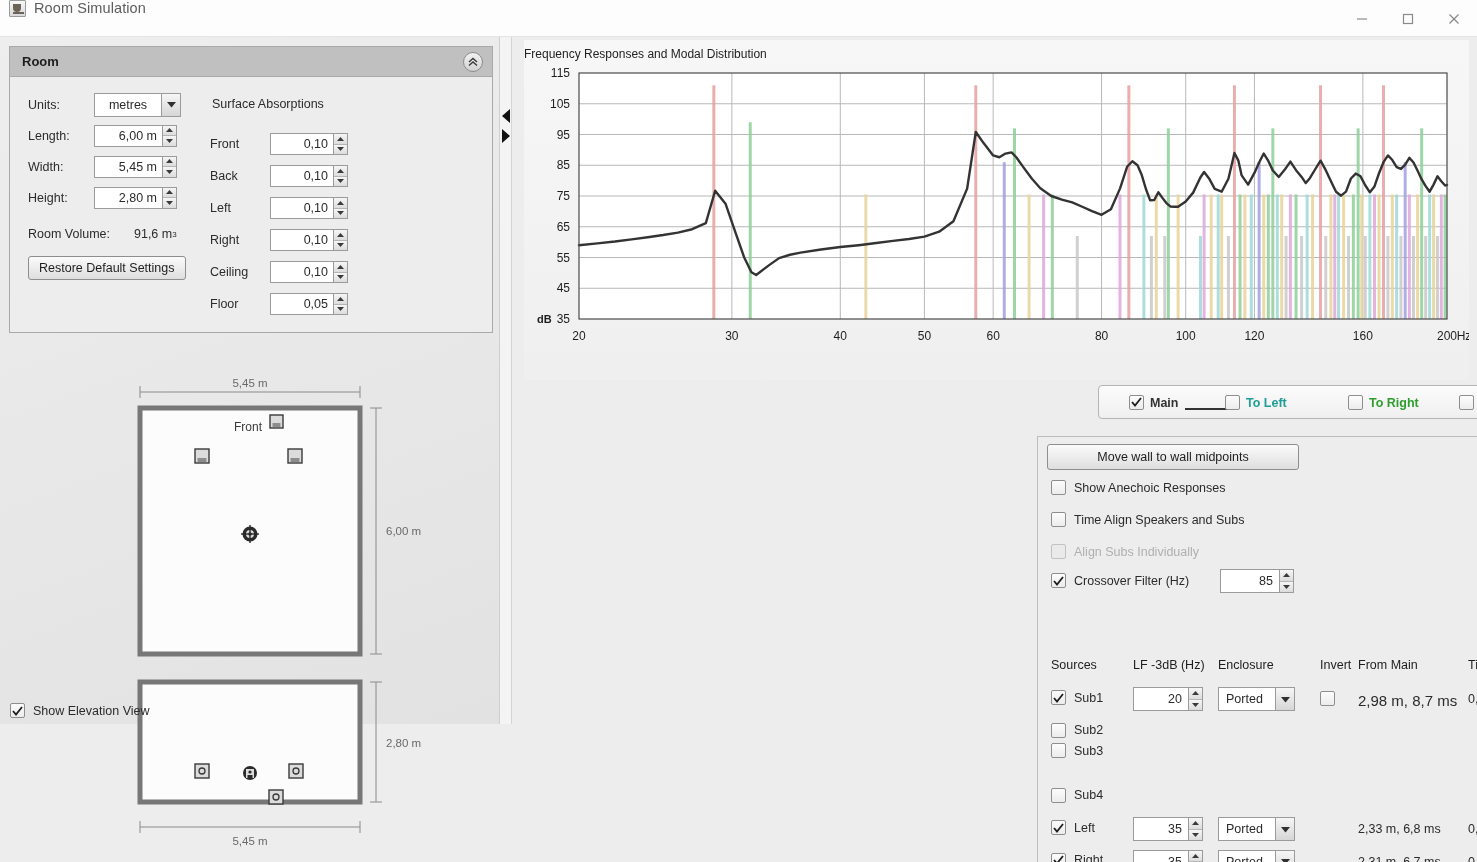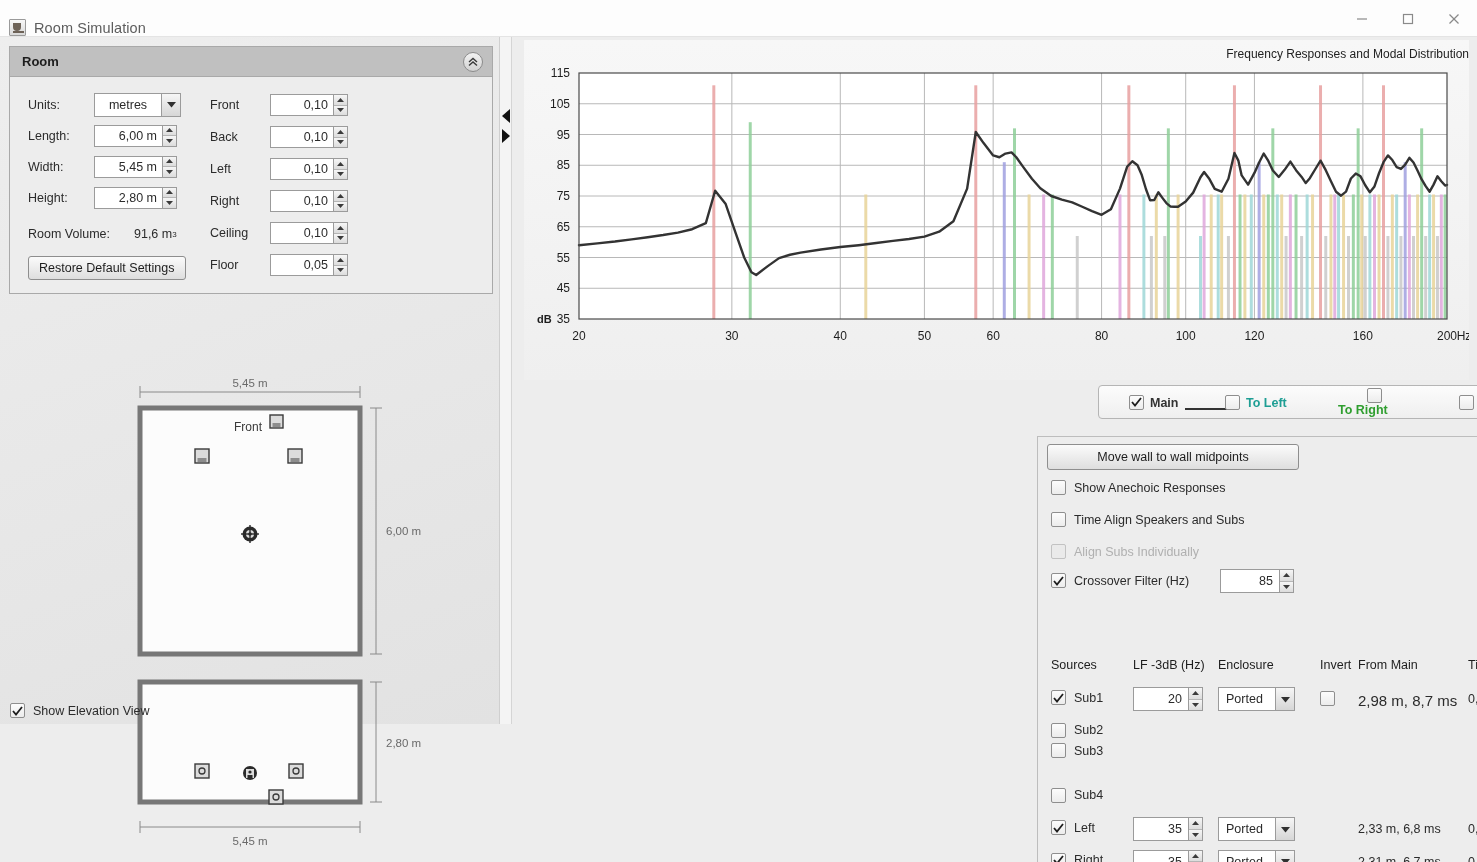--- a/index.html
+++ b/index.html
@@ -4,21 +4,21 @@
 <style>
   * { box-sizing: border-box; }
   html, body { margin:0; padding:0; }
   body {
     width:1477px; height:862px; overflow:hidden;
     font-family:"Liberation Sans", sans-serif;
     font-size:12px; color:#2b2b2b;
     background:#ededed;
   }
   
-  .titlebar{ height:37px; background:#fdfdfd; display:flex; align-items:flex-end; border-bottom:1px solid #e4e4e4; }
+  .titlebar{ height:37px; background:#fdfdfd; display:flex; align-items:flex-start; border-bottom:1px solid #e4e4e4; }
   .tb-icon{ width:17px;height:17px;margin-left:9px;margin-right:8px;position:relative;
             background:linear-gradient(#f7f7f7,#d9d9d9); border:1px solid #9a9a9a; border-radius:1px;}
   .tb-icon::before{content:"";position:absolute;left:3px;top:3px;width:8px;height:8px;
             border-radius:0 0 4px 4px;background:#6d6257;}
   .tb-icon::after{content:"";position:absolute;left:3px;top:11px;width:11px;height:2px;background:#6d6257;}
   .tb-title{ font-size:14.5px;color:#5d5d5d; letter-spacing:.1px;}
   .tb-btns{ margin-left:auto; display:flex; height:100%;}
   .tb-btn{ width:46px;height:37px; display:flex;align-items:center;justify-content:center;}
   .tb-btn svg{display:block}
   
@@ -65,21 +65,21 @@
   .cbox.dis{ border-color:#c2c2c2; background:#eaeaea;}
   .btn{ border:1px solid #8e8e8e; border-radius:3px;
         background:linear-gradient(#fbfbfb,#dedede); font-size:12.5px; padding:4px 10px;
         font-family:"Liberation Sans",sans-serif; color:#1d1d1d;}
   
   .diagrams{ position:absolute; top:335px; left:0; width:500px; }
   .show-elev{ position:absolute; bottom:6px; left:10px; display:flex;align-items:center;font-size:12.5px;}
   
   .chart-wrap{ position:absolute; left:12px; top:3px; width:945px; height:340px;
                background:linear-gradient(#f7f7f7,#efefef); }
-  .chart-title{ text-align:right; font-size:12px; color:#222; padding-top:7px; }
+  .chart-title{ text-align:left; font-size:12px; color:#222; padding-top:7px; }
   
   .legend{ position:absolute; left:586px; top:348px; width:818px; height:34px;
            border:1px solid #b5b5b5; border-radius:4px; background:linear-gradient(#fcfcfc,#efefef);
            display:flex; align-items:center; }
   .leg-item{ display:flex; align-items:flex-end; margin-left:16px; font-size:12.5px; font-weight:bold;}
   .leg-item .cbox{ margin-right:6px;}
   .leg-line{ width:48px;height:0; border-top:2.5px solid #333; margin-left:7px;}
   
   .ctrl{ position:absolute; left:525px; top:399px; width:673px; height:455px;
          background:#ededed; border:1px solid #bdbdbd; }
@@ -207,20 +207,21 @@
           <span>Room Volume:</span>
           <span class="v">91,6 m</span>
               <sup>3</sup>
         </div>
 
 
         <button class="btn" style="margin-top:7px">Restore Default Settings</button>
       </div>
 
       <div class="rcol2">
+        <div class="sa-title" style="height:31px;line-height:31px">Surface Absorptions</div>
         <div id="absorption-rows">
               <div class="sarow">
                 <div class="salabel">Front</div>
                 <div class="spin">
                   <div class="tfield" style="width:64px">0,10</div>
                   <div class="spin-btns">
                     <div class="spin-b">
                       <svg width="7" height="4">
                         <polygon points="3.5,0 7,4 0,4" fill="#3a3a3a"></polygon>
                       </svg>
@@ -549,21 +550,21 @@
               <polyline points="1,5 4,8.5 10,1" fill="none" stroke="#1d1d1d" stroke-width="1.8"></polyline>
             </svg>
           </span>
           <span style="color:#333333">Main</span>
           <span class="leg-line"></span>
         </div>
         <div class="leg-item" style="position: absolute; left: 110px;">
           <span class="cbox"></span>
           <span style="color:#1e9e94">To Left</span>
         </div>
-        <div class="leg-item" style="position: absolute; left: 223px; flex-direction: column;">
+        <div class="leg-item" style="position: absolute; left: 233px;">
           <span class="cbox"></span>
           <span style="color:#2f9e2f">To Right</span>
         </div>
         <div class="leg-item" style="position: absolute; left: 344px;">
           <span class="cbox"></span>
         </div>
       </div>
 
   <div class="ctrl">
     <div class="ctrl-in">

